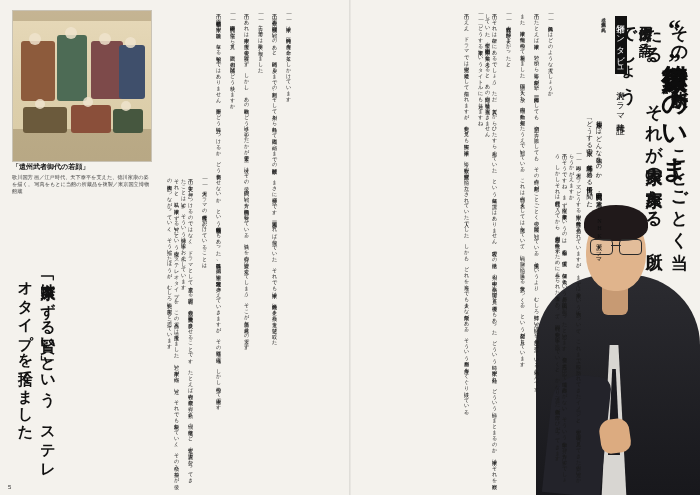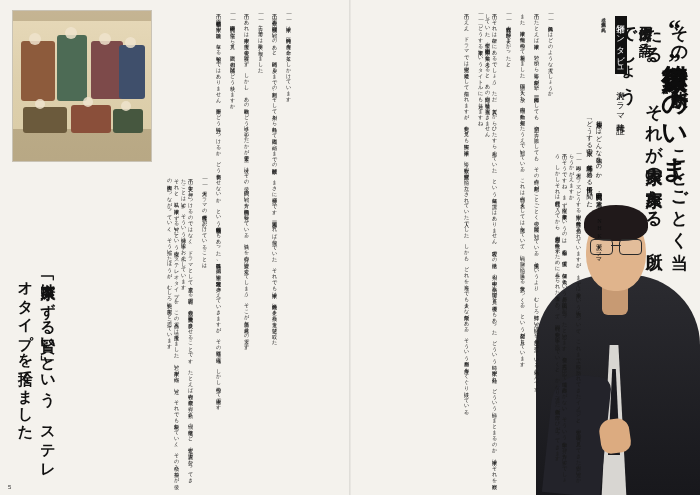--- a/index.html
+++ b/index.html
@@ -183,20 +183,25 @@
       <div class="f" style="left:112px;top:26px;width:11px;height:11px;border-radius:50%;background:#efe3cc;"></div>
       <div class="robe" style="left:10px;top:96px;width:44px;height:26px;background:#6b5a3c;"></div>
       <div class="robe" style="left:58px;top:94px;width:40px;height:28px;background:#8a4f3a;"></div>
       <div class="robe" style="left:100px;top:98px;width:30px;height:24px;background:#46573f;"></div>
       <div class="f" style="left:22px;top:88px;width:10px;height:10px;border-radius:50%;background:#efe3cc;"></div>
       <div class="f" style="left:70px;top:86px;width:10px;height:10px;border-radius:50%;background:#efe3cc;"></div>
       <div class="f" style="left:108px;top:90px;width:10px;height:10px;border-radius:50%;background:#efe3cc;"></div>
     </div>
   </div>
 
+  <div class="art-cap">
+    <span class="title">「遠州武者御代の若顔」</span>
+    <span class="src">歌川国芳 画／江戸時代、天下泰平を支えた、徳川家康の姿を描く。
+写真をもとに当館の所蔵品を複製／東京国立博物館蔵</span>
+  </div>
 
   <div class="v lead">その時々の決断が、
 ことごとく当たる。
 それが家康の家康たる
 所以でしょう</div>
   <div class="v lead2">「家康はずる賢い」という
 ステレオタイプを捨てました</div>
 
   <div class="lcols">
     <div class="v lcol" style="right:58px;">――家康は、三河時代に何度も命を落としかけています。</div>

